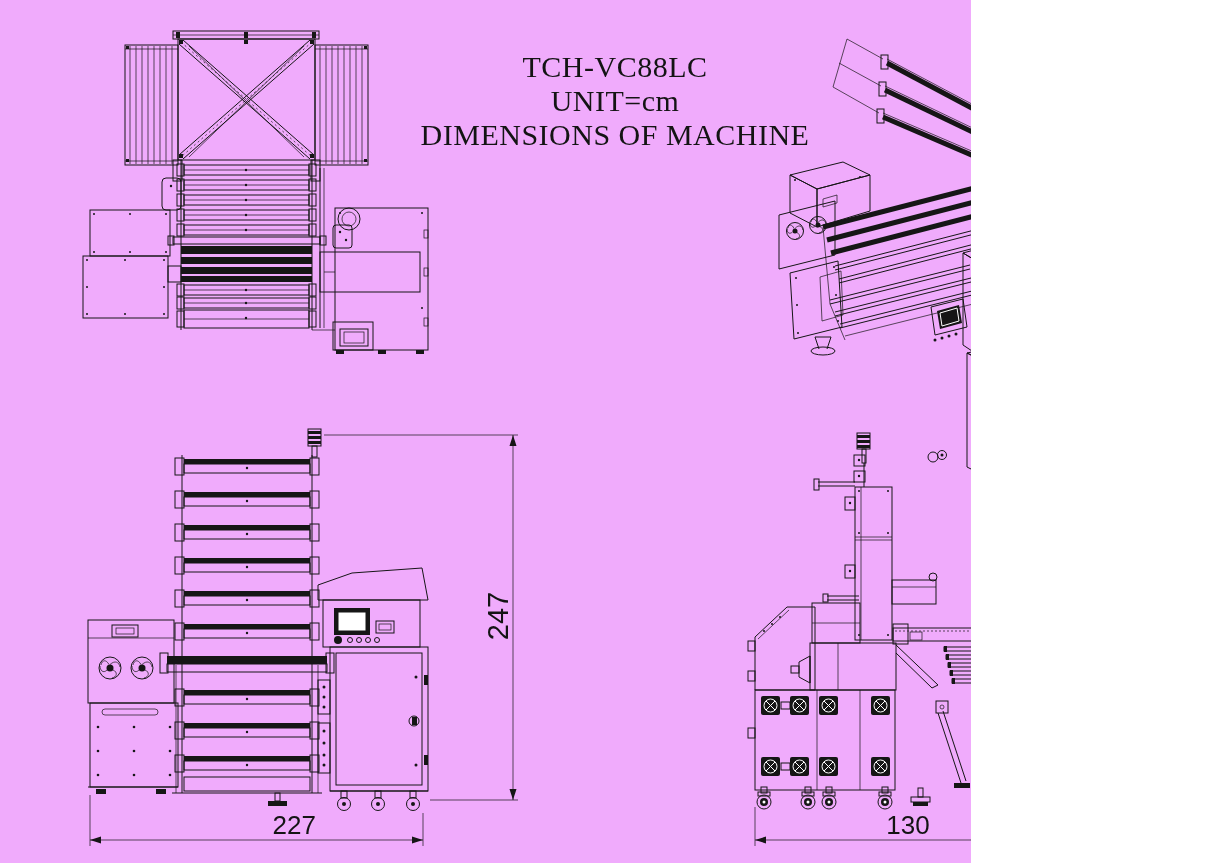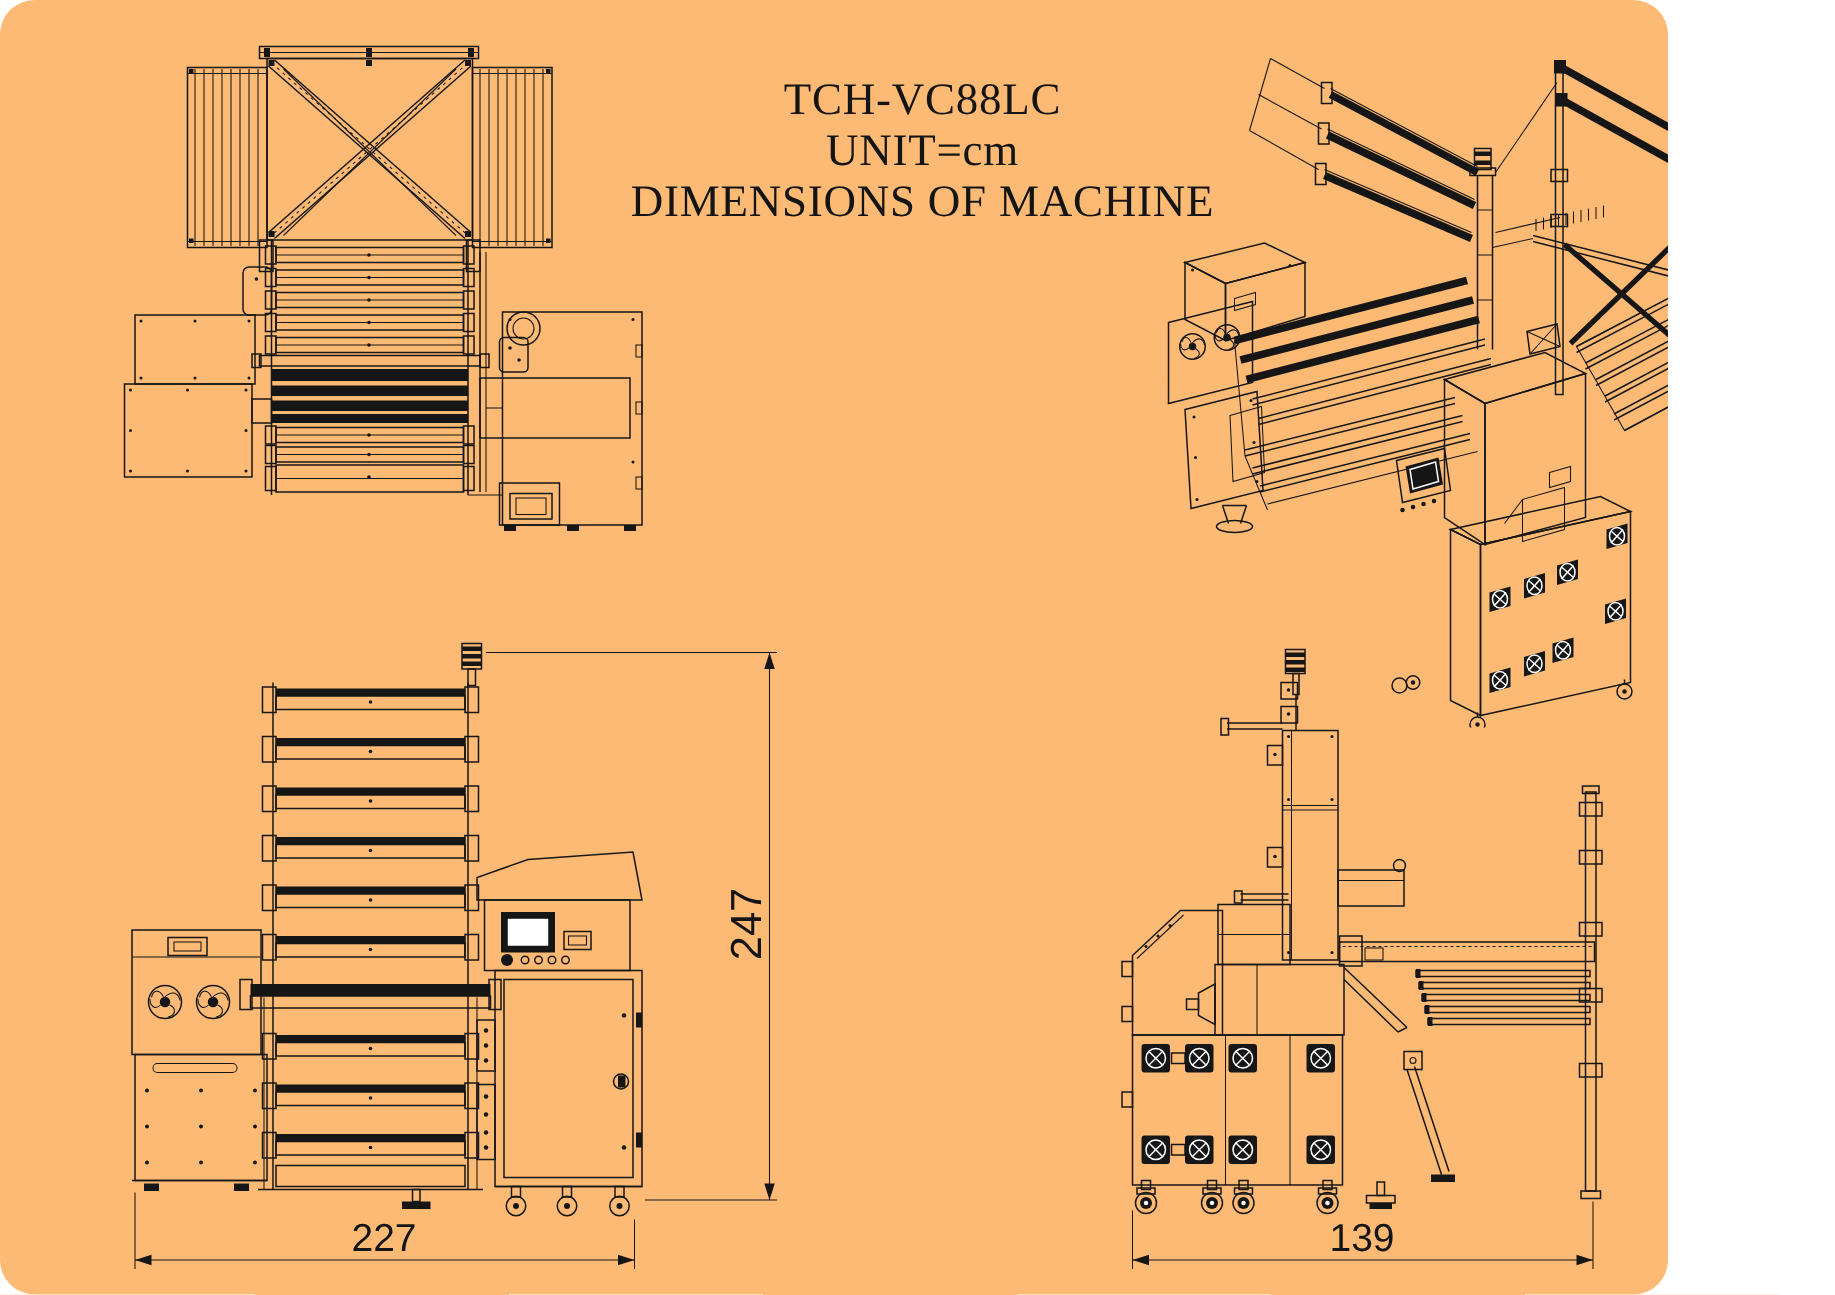--- a/index.html
+++ b/index.html
@@ -1,24 +1,24 @@
 <!DOCTYPE html>
 <html><head>
 <meta charset="utf-8">
 <style>
   html,body{margin:0;padding:0;background:#fff;}
-  .canvas{position:relative;width:1112px;height:863px;background:#fdba74;overflow:hidden;
-          font-family:"Liberation Sans",sans-serif;color:#141414;border-radius:23px;}
+  .canvas{position:relative;width:971px;height:863px;background:#f0abfc;overflow:hidden;
+          font-family:"Liberation Sans",sans-serif;color:#141414;}
   .view{position:absolute;}
   .title-block{position:absolute;left:330px;top:50px;width:570px;text-align:center;
                font-family:"Liberation Serif","DejaVu Serif",serif;font-size:30px;line-height:34px;
                color:#141414;letter-spacing:.5px;}
   .dim-label{position:absolute;font-family:"Liberation Sans",sans-serif;color:#141414;
              text-align:center;font-size:26px;}
-  .dim-227{left:196px;top:810px;width:120px;}
+  .dim-227{left:196px;top:810px;width:120px;text-align:right;}
   .dim-209{left:848px;top:810px;width:120px;}
   .dim-247{left:439px;top:599px;width:120px;height:34px;font-size:29px;
            transform:rotate(-90deg);}
   
   .ln{stroke:#161616;fill:none;stroke-width:1;}
   .ln2{stroke:#161616;fill:none;stroke-width:.7;}
   .dk{fill:#161616;stroke:none;}
   .thk{stroke:#161616;stroke-width:5;fill:none;}
   .thk4{stroke:#161616;stroke-width:3.5;fill:none;}
   .wht{stroke:#ffffff;fill:none;stroke-width:1;}
@@ -624,15 +624,15 @@
       <line x1="13" y1="382" x2="13" y2="421" class="ln2"></line>
       <line x1="320" y1="376" x2="320" y2="421" class="ln2"></line>
       <line x1="13" y1="415" x2="320" y2="415" class="ln2"></line>
       <use href="#arrL2" x="13" y="415"></use>
       <use href="#arrL2" x="320" y="415" transform="rotate(180 320 415)"></use>
     </g>
   </svg>
 
   <div class="dim-label dim-227">227</div>
   <div class="dim-label dim-247">247</div>
-  <div class="dim-label dim-209">139</div>
+  <div class="dim-label dim-209">130</div>
 
 </div>
 
 </body></html>

